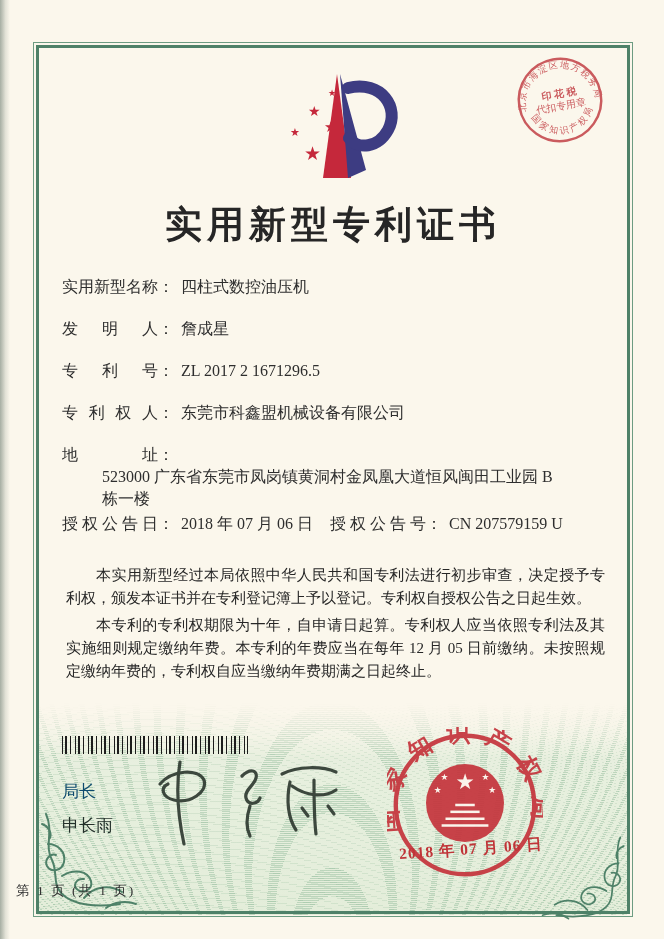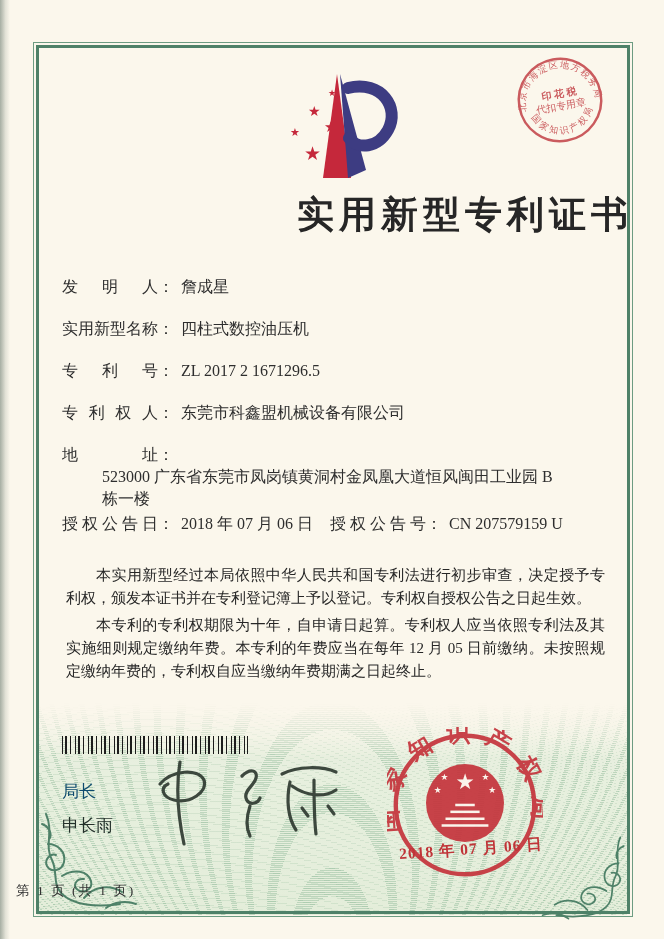--- a/index.html
+++ b/index.html
@@ -15,21 +15,21 @@
   .frame::before{content:"";position:absolute;inset:2px;border:3px solid #4e8168;}
   .guilloche{position:absolute;left:37px;top:703px;width:590px;height:212px;z-index:1;
     background:
       repeating-radial-gradient(140% 110% at 50% 150%, rgba(96,156,116,.30) 0 1.2px, rgba(96,156,116,0) 1.2px 7px),
       repeating-radial-gradient(150% 120% at 20% -40%, rgba(96,156,116,.14) 0 1.2px, rgba(96,156,116,0) 1.2px 8px),
       linear-gradient(180deg, rgba(216,233,211,0) 0%, rgba(216,233,211,.55) 25%, rgba(214,232,208,.65) 100%);
     -webkit-mask-image:linear-gradient(to bottom,transparent 0,#000 55px);
     mask-image:linear-gradient(to bottom,transparent 0,#000 55px);}
   .cert-no{position:absolute;left:60px;top:84px;font-size:16px;letter-spacing:3px;color:#3a3a3a;z-index:4;}
   .logo{position:absolute;left:278px;top:72px;z-index:4;}
-  .title{position:absolute;left:33px;top:190px;width:600px;text-align:right;
+  .title{position:absolute;left:33px;top:200px;width:600px;text-align:center;
     font-size:37px;font-weight:600;letter-spacing:5px;color:#262626;z-index:4;}
   .fields{position:absolute;left:62px;top:276px;width:548px;font-size:16px;line-height:22px;z-index:4;}
   .frow{margin-bottom:20px;min-height:22px;position:relative;}
   .frow-address{margin-bottom:3px;}
   .flabel{display:inline-block;width:96px;text-align:justify;text-align-last:justify;}
   .fcolon{margin-right:7px;}
   .fvalue{white-space:nowrap;}
   .fvalue-block{display:inline-block;width:452px;vertical-align:top;white-space:normal;line-height:22px;margin-left:40px;}
   .pair2{position:absolute;left:268px;top:0;white-space:nowrap;}
   .body-text{position:absolute;left:62px;top:560px;width:547px;font-size:15px;line-height:23px;
@@ -69,24 +69,24 @@
     <text x="26" y="88" font-size="19" fill="#c5283b">★</text>
     <polygon points="59,2 73,106 45,106" fill="#c5283b"></polygon>
     <polygon points="62,2 88,98 70,106" fill="#3d3c82"></polygon>
     <path d="M70,16 C104,8 122,36 110,58 C100,76 80,78 71,66" stroke="#3d3c82" stroke-width="12" fill="none" stroke-linecap="round"></path>
   </svg>
 
   <div class="title">实用新型专利证书</div>
 
   <div class="fields">
     <div class="frow">
-      <span class="flabel">发明人</span><span class="fcolon">：</span><span class="fvalue">詹成星</span>
+      <span class="flabel">实用新型名称</span><span class="fcolon">：</span><span class="fvalue">四柱式数控油压机</span>
     </div>
     <div class="frow">
-      <span class="flabel">实用新型名称</span><span class="fcolon">：</span><span class="fvalue">四柱式数控油压机</span>
+      <span class="flabel">发明人</span><span class="fcolon">：</span><span class="fvalue">詹成星</span>
     </div>
     <div class="frow">
       <span class="flabel">专利号</span><span class="fcolon">：</span><span class="fvalue">ZL 2017 2 1671296.5</span>
     </div>
     <div class="frow">
       <span class="flabel">专利权人</span><span class="fcolon">：</span><span class="fvalue">东莞市科鑫盟机械设备有限公司</span>
     </div>
     <div class="frow frow-address">
       <span class="flabel">地址</span><span class="fcolon">：</span><span class="fvalue-block">523000 广东省东莞市凤岗镇黄洞村金凤凰大道恒风闽田工业园 B 栋一楼</span>
     </div>

